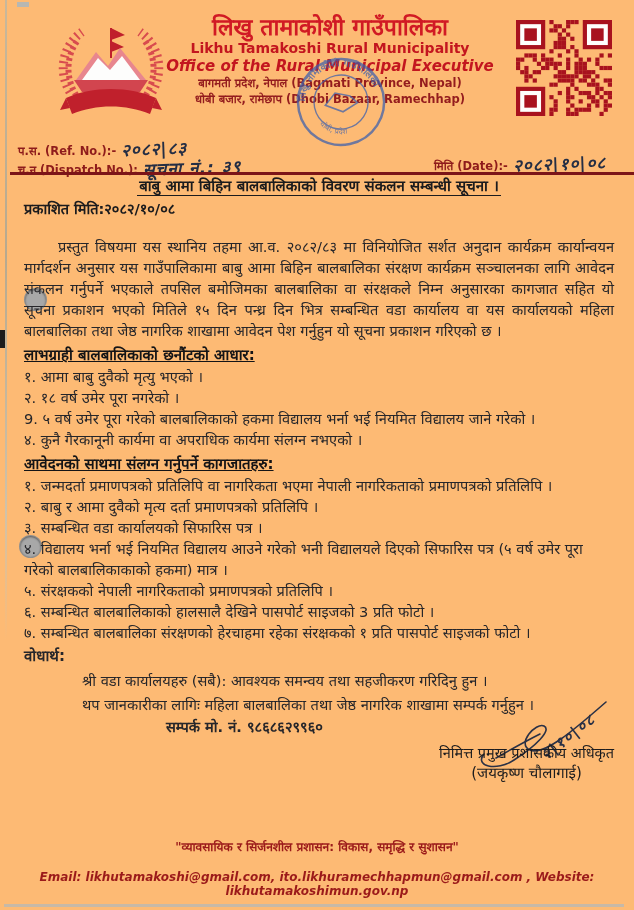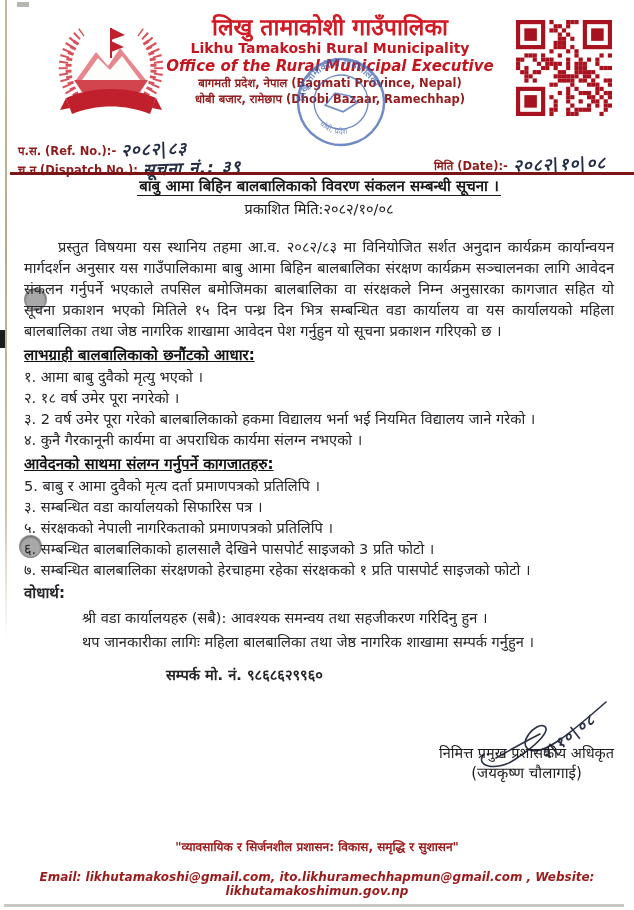--- a/index.html
+++ b/index.html
@@ -1,18 +1,18 @@
 <!DOCTYPE html>
 <html><head>
 <meta charset="utf-8">
 <style>
   html,body{margin:0;padding:0;background:#e8e8e4;}
   .page{
     position:relative; width:634px; height:910px; margin:0 auto;
-    background:#ffffff; overflow:hidden;
+    background:#fdba74; overflow:hidden;
     font-family:"DejaVu Sans", sans-serif; color:#26262a;
     box-shadow:0 0 6px rgba(0,0,0,.25);
   }
   
   .scan-left-edge{position:absolute;left:5px;top:0;width:2px;height:640px;
     background:linear-gradient(#c9b89b,#b7a98f 40%,#cfc2aa 80%,rgba(207,194,170,0));}
   .scan-black-mark{position:absolute;left:0;top:330px;width:5px;height:18px;background:#1c1c1c;}
   .scan-corner-mark{position:absolute;left:17px;top:2px;width:12px;height:5px;background:#b7b7b2;}
   .scan-bottom-line{position:absolute;left:4px;bottom:3px;right:10px;height:3px;background:#b9b9b4;opacity:.8;}
   .punch-hole{position:absolute;border-radius:50%;background:#a8a8a8;
@@ -38,27 +38,27 @@
     display:inline-block;transform:rotate(-2deg);letter-spacing:1px;}
   .meta-ref{position:absolute;left:18px;top:137px;}
   .meta-dispatch{position:absolute;left:18px;top:156px;}
   .meta-date{position:absolute;right:28px;top:152px;}
   .rule{position:absolute;left:10px;top:172px;right:0;height:3px;background:#7c1518;}
 
   
   .content{position:absolute;left:24px;top:176px;width:590px;font-size:14.6px;line-height:21px;}
   .title-line{text-align:center;font-weight:bold;font-size:15px;color:#1b1b1d;}
   .title-line span{border-bottom:1.5px solid #1b1b1d;padding:0 2px;}
-  .published{text-align:center;font-weight:normal;font-size:14.5px;margin-top:2px;color:#1b1b1d;}
+  .published{font-weight:bold;font-size:14.5px;margin-top:2px;color:#1b1b1d;}
   .para{text-align:justify;text-indent:34px;margin-top:16px;}
   .sec-heading{font-weight:bold;text-decoration:underline;margin-top:4px;font-size:15px;color:#141416;}
   .item{margin-top:0;}
   .cc-heading{font-weight:bold;margin-top:3px;font-size:15px;}
   .cc-line{margin-top:3px;padding-left:58px;}
-  .cc-contact{margin-top:12px;padding-left:142px;font-weight:600;}
+  .cc-contact{margin-top:1px;padding-left:142px;font-weight:600;}
 
   
   .sig-wrap{position:absolute;right:8px;top:688px;width:170px;height:90px;}
   .sig-date{position:absolute;right:26px;top:38px;transform:rotate(-38deg);
     font-style:italic;color:#2a3146;font-size:15px;font-weight:600;letter-spacing:2px;}
   .sig-block{position:absolute;right:20px;top:742px;text-align:center;font-size:14.5px;color:#1c1c1e;}
   .sig-name{font-size:15px;}
 
   
   .footer{position:absolute;left:0;bottom:12px;width:100%;text-align:center;}
@@ -298,26 +298,28 @@
   <div class="rule"></div>
 
   <div class="content">
     <div class="title-line"><span>बाबु आमा बिहिन बालबालिकाको विवरण संकलन सम्बन्धी सूचना ।</span></div>
     <div class="published">प्रकाशित मिति:२०८२/१०/०८</div>
     <div class="para">प्रस्तुत विषयमा यस स्थानिय तहमा आ.व. २०८२/८३ मा विनियोजित सर्शत अनुदान कार्यक्रम कार्यान्वयन मार्गदर्शन अनुसार यस गाउँपालिकामा बाबु आमा बिहिन बालबालिका संरक्षण कार्यक्रम सञ्चालनका लागि आवेदन संकलन गर्नुपर्ने भएकाले तपसिल बमोजिमका बालबालिका वा संरक्षकले निम्न अनुसारका कागजात सहित यो सूचना प्रकाशन भएको मितिले १५ दिन पन्ध्र दिन भित्र सम्बन्धित वडा कार्यालय वा यस कार्यालयको महिला बालबालिका तथा जेष्ठ नागरिक शाखामा आवेदन पेश गर्नुहुन यो सूचना प्रकाशन गरिएको छ ।</div>
 
     <div class="sec-heading">लाभग्राही बालबालिकाको छनौंटको आधार:</div>
     <div class="item">१. आमा बाबु दुवैको मृत्यु भएको ।</div>
     <div class="item">२. १८ वर्ष उमेर पूरा नगरेको ।</div>
-    <div class="item">३. 2 वर्ष उमेर पूरा गरेको बालबालिकाको हकमा विद्यालय भर्ना भई नियमित विद्यालय जाने गरेको ।</div>
+    <div class="item">9. ५ वर्ष उमेर पूरा गरेको बालबालिकाको हकमा विद्यालय भर्ना भई नियमित विद्यालय जाने गरेको ।</div>
     <div class="item">४. कुनै गैरकानूनी कार्यमा वा अपराधिक कार्यमा संलग्न नभएको ।</div>
 
     <div class="sec-heading">आवेदनको साथमा संलग्न गर्नुपर्ने कागजातहरु:</div>
-    <div class="item">5. बाबु र आमा दुवैको मृत्य दर्ता प्रमाणपत्रको प्रतिलिपि ।</div>
+    <div class="item">१. जन्मदर्ता प्रमाणपत्रको प्रतिलिपि वा नागरिकता भएमा नेपाली नागरिकताको प्रमाणपत्रको प्रतिलिपि ।</div>
+    <div class="item">२. बाबु र आमा दुवैको मृत्य दर्ता प्रमाणपत्रको प्रतिलिपि ।</div>
     <div class="item">३. सम्बन्धित वडा कार्यालयको सिफारिस पत्र ।</div>
+    <div class="item">४. विद्यालय भर्ना भई नियमित विद्यालय आउने गरेको भनी विद्यालयले दिएको सिफारिस पत्र (५ वर्ष उमेर पूरा गरेको बालबालिकाकाको हकमा) मात्र ।</div>
     <div class="item">५. संरक्षकको नेपाली नागरिकताको प्रमाणपत्रको प्रतिलिपि ।</div>
     <div class="item">६. सम्बन्धित बालबालिकाको हालसालै देखिने पासपोर्ट साइजको 3 प्रति फोटो ।</div>
     <div class="item">७. सम्बन्धित बालबालिका संरक्षणको हेरचाहमा रहेका संरक्षकको १ प्रति पासपोर्ट साइजको फोटो ।</div>
 
     <div class="cc-heading">वोधार्थ:</div>
     <div class="cc-line">श्री वडा कार्यालयहरु (सबै): आवश्यक समन्वय तथा सहजीकरण गरिदिनु हुन ।</div>
     <div class="cc-line">थप जानकारीका लागिः महिला बालबालिका तथा जेष्ठ नागरिक शाखामा सम्पर्क गर्नुहुन ।</div>
     <div class="cc-contact">सम्पर्क मो. नं. ९८६८६२९९६०</div>
   </div>
 

